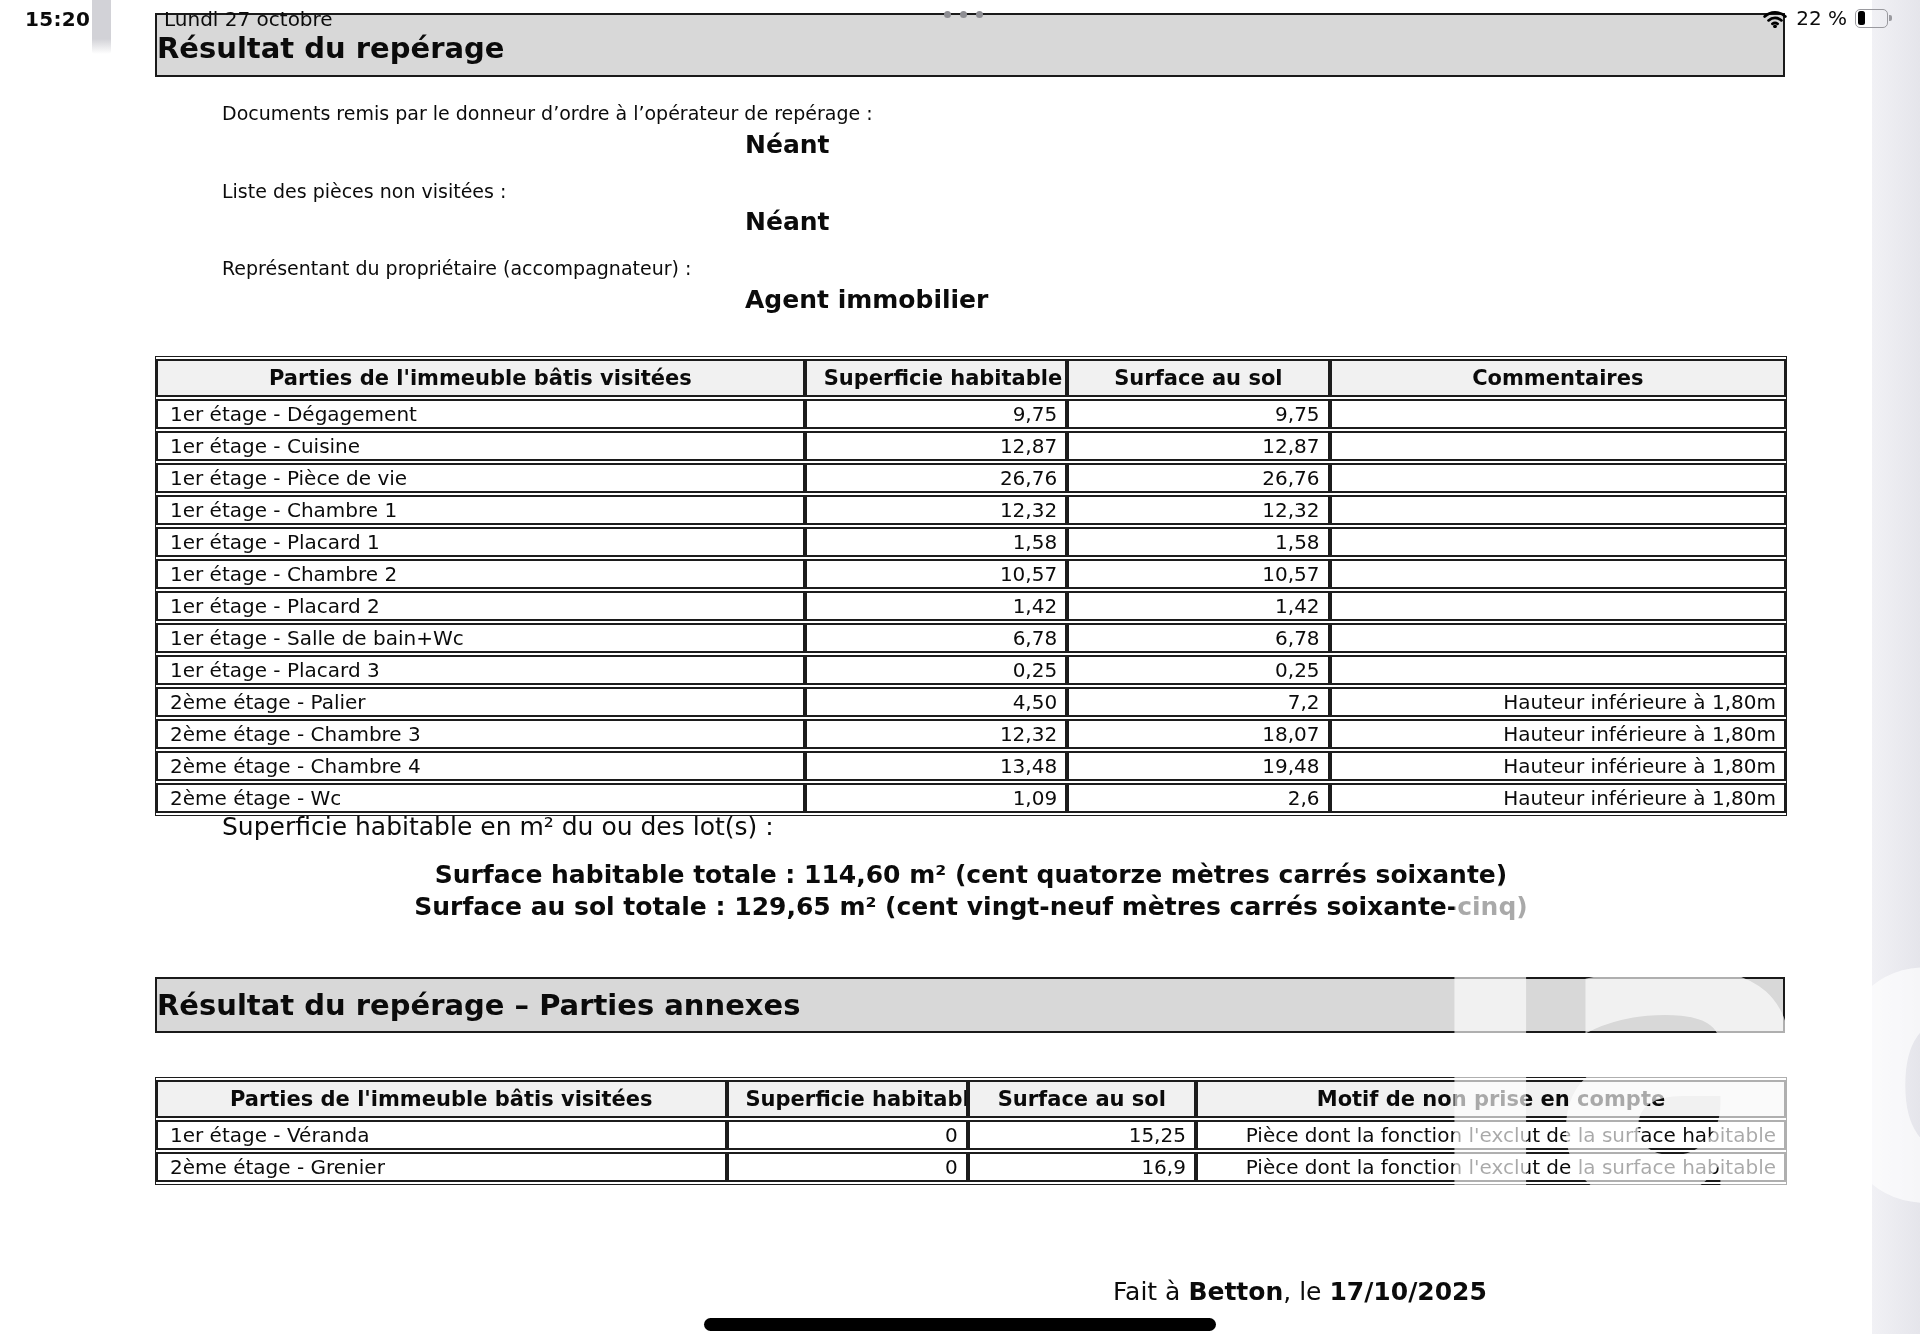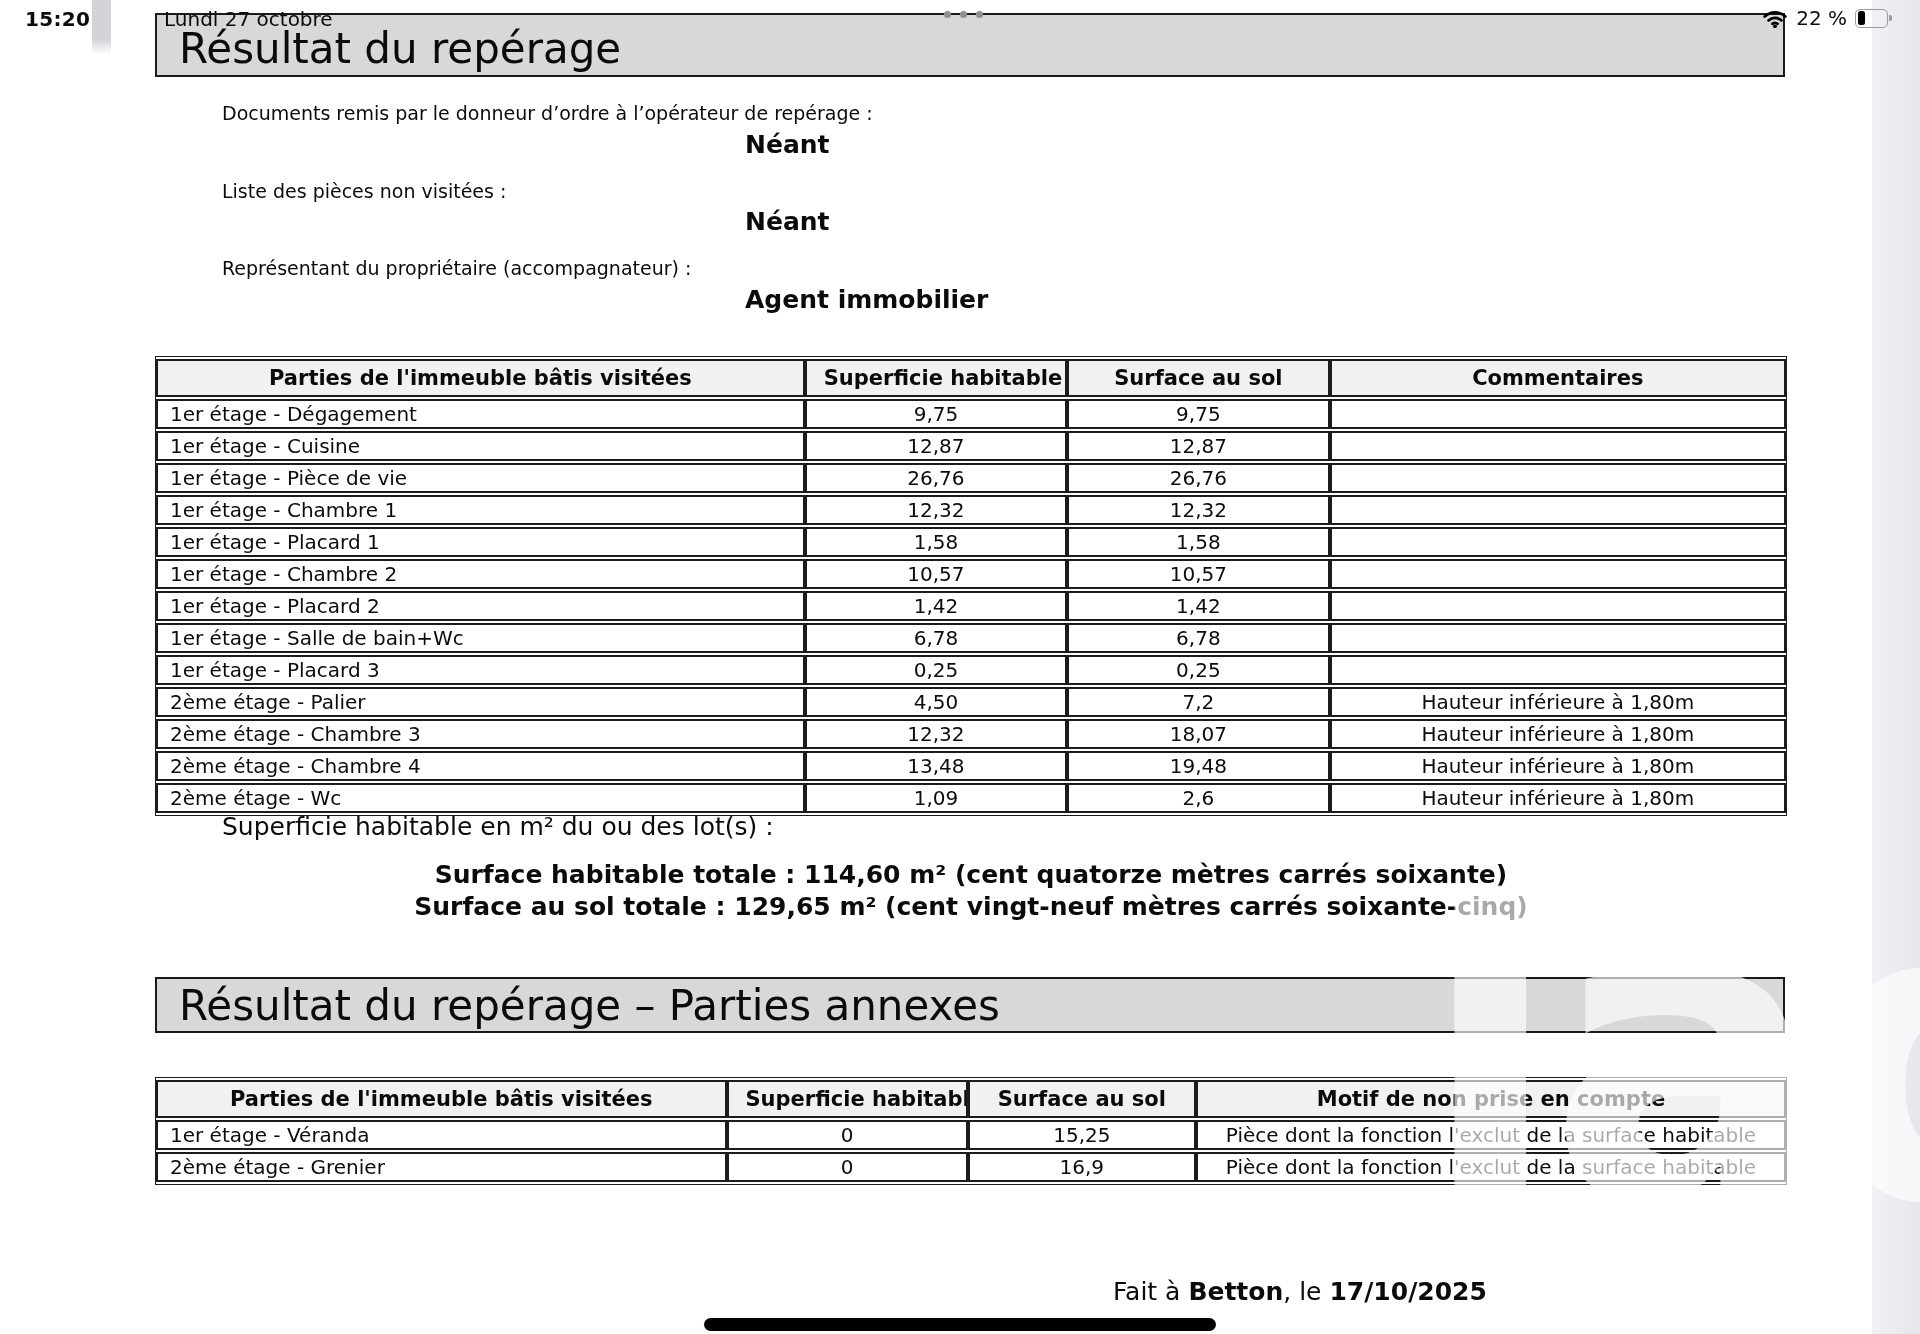--- a/index.html
+++ b/index.html
@@ -25,36 +25,36 @@
   .left-strip{position:absolute;left:92px;top:0;width:19px;height:54px;z-index:5;
     background:linear-gradient(#d2d2d7 72%,rgba(210,210,215,0));border-radius:0 0 3px 3px;}
   .right-strip{position:absolute;left:1872px;top:0;width:48px;height:1334px;z-index:1;
     background:linear-gradient(to right,#f1f1f5,#e5e5eb);}
   .home-indicator{position:absolute;left:704px;top:1318px;width:512px;height:13px;border-radius:7px;background:#000;z-index:120;}
 
   
   .section-banner{
     position:absolute;left:155px;width:1630px;box-sizing:border-box;
     background:#d8d8d8;border:2px solid #1a1a1a;
-    display:flex;align-items:center;padding-left:22px;
-    font-size:42px;font-weight:400;z-index:2;
+    display:flex;align-items:center;
+    font-size:29px;font-weight:700;z-index:2;
   }
   .banner1{top:13px;height:64px;padding-top:6px;}
   .banner2{top:977px;height:56px;}
 
   .lbl{position:absolute;left:222px;font-size:19px;line-height:30px;z-index:2;}
   .ans{position:absolute;left:745px;font-size:25px;line-height:30px;font-weight:bold;z-index:2;}
 
   .twrap{position:absolute;left:155px;width:1632px;box-sizing:border-box;border:1px solid #1c1c1c;background:#fff;z-index:2;}
   .twrap1{top:356px;}
   .twrap2{top:1077px;}
   table{width:100%;border-collapse:separate;border-spacing:0 2px;table-layout:fixed;margin:0;}
   th,td{border:2px solid #1c1c1c;box-sizing:border-box;overflow:hidden;white-space:nowrap;}
   th{background:#f1f1f1;height:38px;font-size:21px;font-weight:bold;text-align:center;padding:0 17px;}
-  td{height:25px;font-size:20px;padding:1px 8px;text-align:center;background:#fff;}
+  td{height:25px;font-size:20px;padding:1px 8px;text-align:right;background:#fff;}
   td.c0{text-align:left;padding-left:12px;}
 
   .note{position:absolute;left:222px;top:812px;font-size:25px;z-index:2;}
   .total{position:absolute;left:155px;width:1632px;text-align:center;font-size:25px;font-weight:bold;z-index:2;}
   .total1{top:860px;}
   .total2{top:892px;}
 
   .footer-line{position:absolute;left:1113px;top:1277px;font-size:25px;z-index:2;}
   .footer-line b{font-weight:bold;}
 

